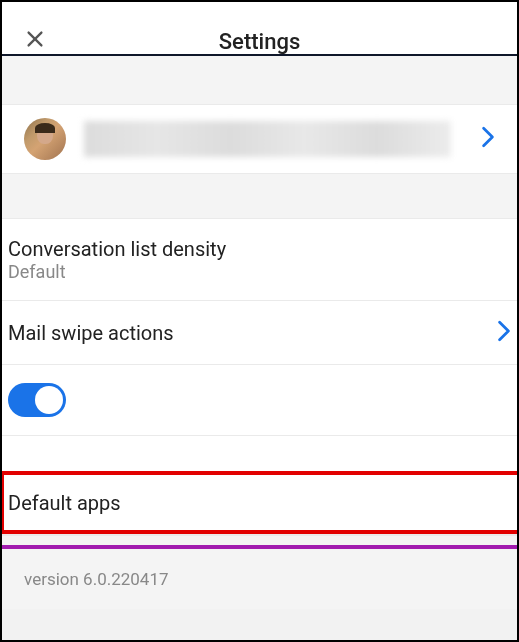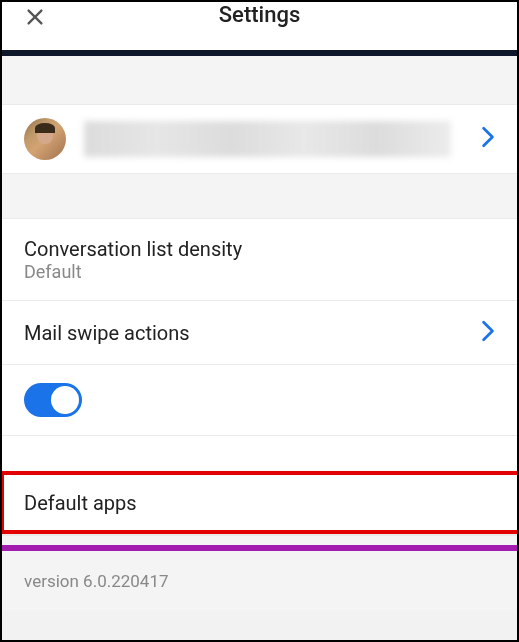--- a/index.html
+++ b/index.html
@@ -13,23 +13,23 @@
       height: 642px;
       border: 2px solid #000;
       background: #f2f2f2;
       position: relative;
       overflow: hidden;
     }
     .header {
       background: #fff;
       height: 54px;
       display: flex;
-      align-items: flex-start;
-      position: relative;
-      border-bottom: 6px solid #0f172a;
+      align-items: flex-end;
+      position: relative;
+      border-bottom: 2px solid #0f172a;
     }
     .close-btn {
       position: absolute;
       left: 18px;
       width: 30px;
       height: 30px;
       display: flex;
       align-items: center;
       justify-content: center;
       cursor: pointer;
@@ -105,21 +105,21 @@
     }
     .chevron svg {
       width: 14px;
       height: 22px;
     }
     .list {
       background: #fff;
       border-top: 1px solid #eaeaea;
     }
     .list-item {
-      padding: 18px 22px;
+      padding: 18px 6px;
       display: flex;
       align-items: center;
       justify-content: space-between;
       border-bottom: 1px solid #eaeaea;
       cursor: pointer;
       min-height: 64px;
     }
     .list-item-tall {
       min-height: 80px;
       flex-direction: column;
@@ -164,21 +164,21 @@
       right: -4px;
       top: 0;
       bottom: 0;
       pointer-events: none;
     }
     .version-row {
       padding: 20px 22px;
       font-size: 17px;
       color: #888;
       background: #f4f4f4;
-      border-top: 6px solid #a21caf;
+      border-top: 4px solid #a21caf;
     }
     .bottom-gap {
       height: 10px;
       background: #f4f4f4;
       border-top: 1px solid #eaeaea;
     }
   </style>
 </head>
 <body>
 

